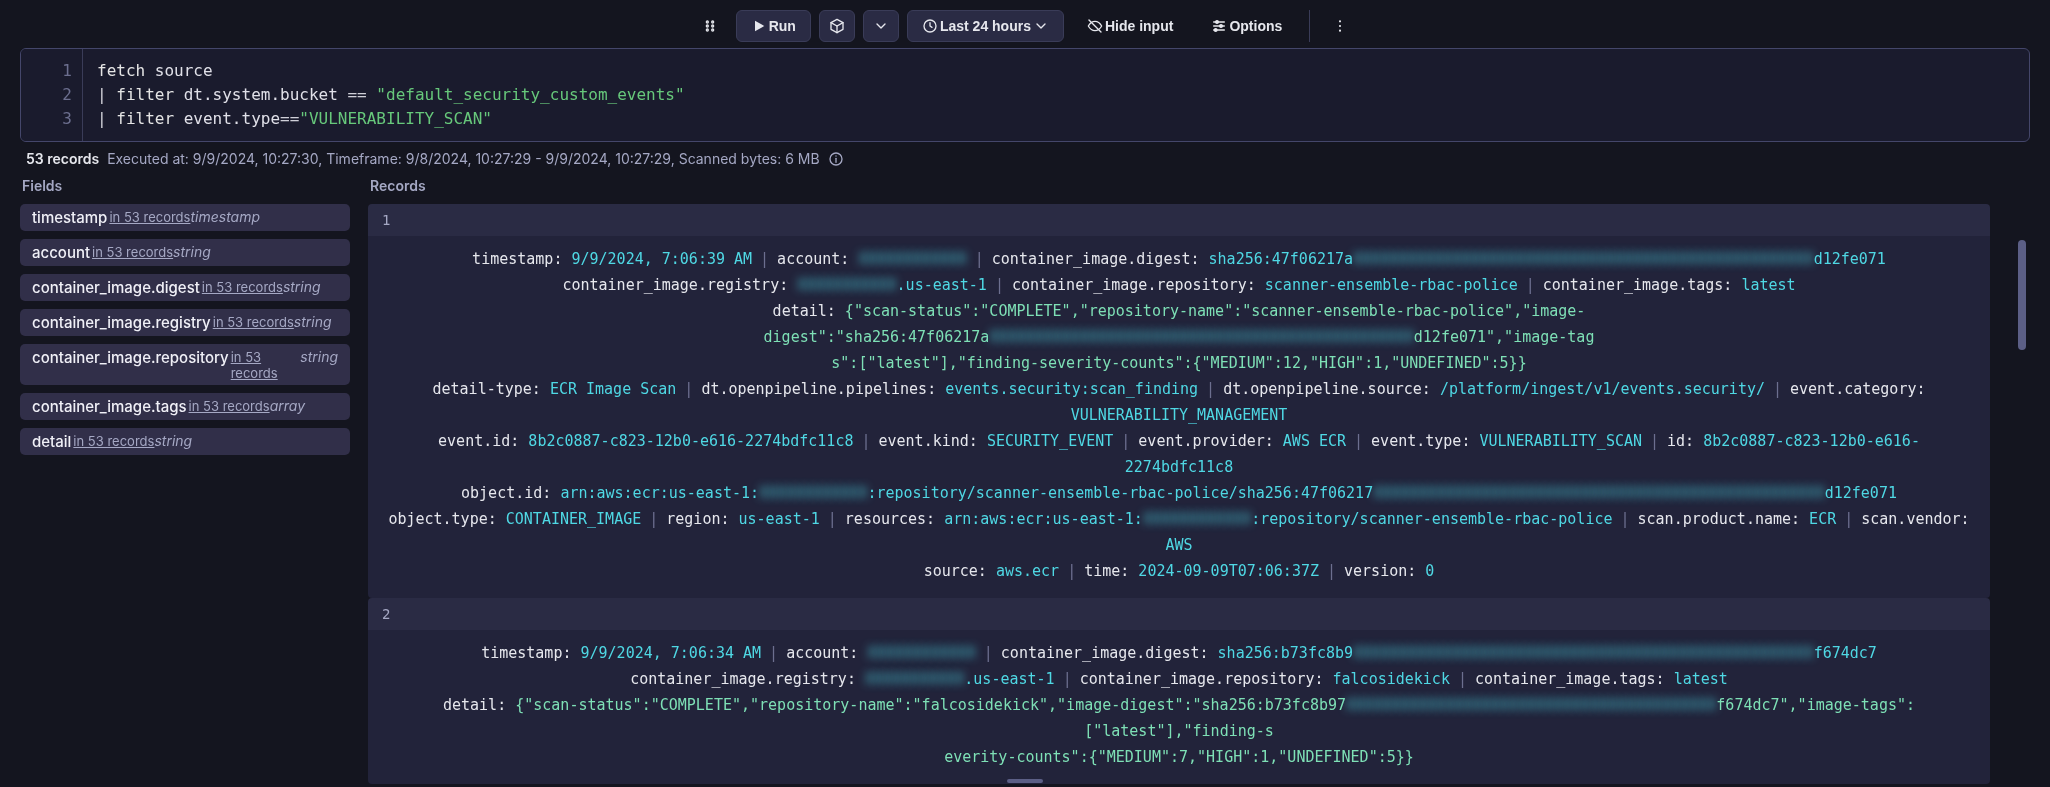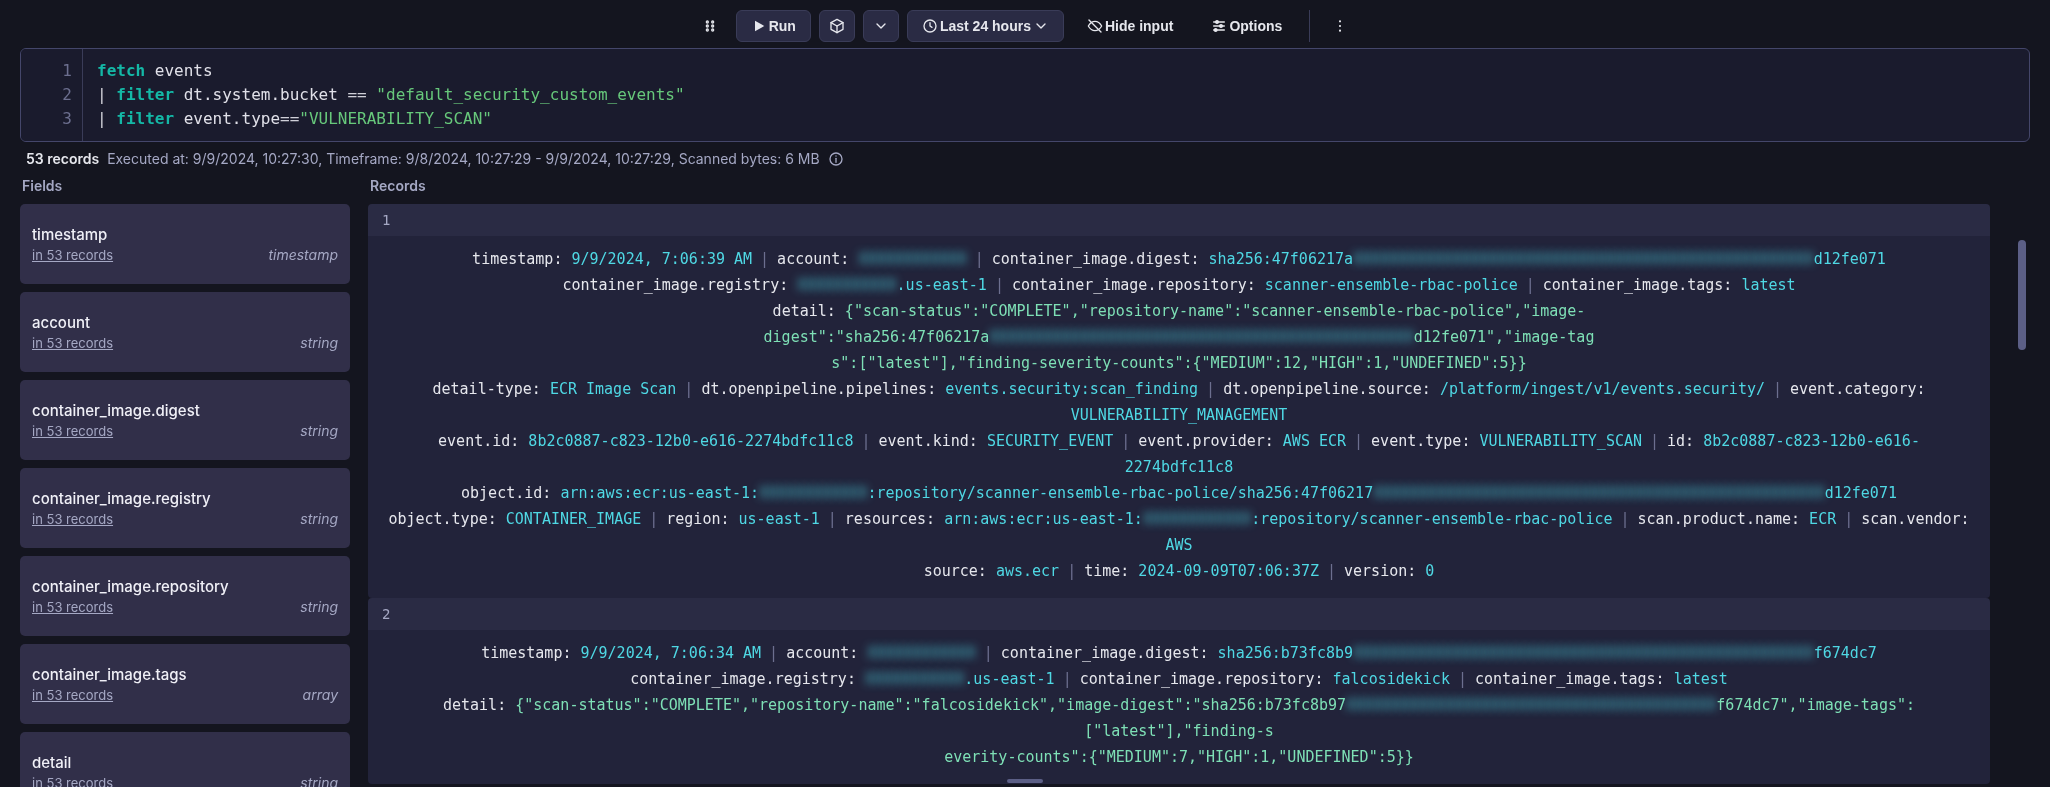--- a/index.html
+++ b/index.html
@@ -90,21 +90,21 @@
     background:#1a1b2d;
     border-right:1px solid var(--border);
     text-align:right;
     padding:10px 10px 10px 0;
     color:var(--text-fade);
   }
   .code{
     padding:10px 14px;
     white-space:pre;
   }
-  .tok-func{color:#14b8a6;font-weight:bold;}
+  .tok-func{color:#e5e5e5;}
   .tok-field{color:#e0e0e8;}
   .tok-op{color:#d0d0d8;}
   .tok-string{color:#67c87b;}
   .tok-pipe{color:#d0d0d8;}
   
   .status{
     display:flex;
     align-items:center;
     gap:8px;
     padding:8px 6px;
@@ -145,24 +145,24 @@
     background:transparent;
     border:none;
     outline:none;
     color:var(--text);
     font-size:15px;
     flex:1;
   }
   .field-card{
     background:var(--panel-4);
     border-radius:5px;
-    padding:21px 12px;
+    padding:4px 12px;
     margin-bottom:8px;
     display:flex;
-    flex-direction:column;
+    flex-direction:row;
     gap:2px;
   }
   .field-card .row1{display:flex;justify-content:space-between;align-items:baseline;}
   .field-name{font-size:15px;color:var(--white);font-weight:500;}
   .field-type{color:var(--text-dim);font-size:14px;font-style:italic;}
   .field-sub{color:var(--text-dim);font-size:13px;text-decoration:underline;}
   
   .record-head{
     background:var(--panel-3);
     border-radius:4px 4px 0 0;
@@ -300,21 +300,21 @@
   </button>
 </div>
 
 <div class="editor-wrap">
   <div class="editor">
     <div class="gutter">
       <div>1</div>
       <div>2</div>
       <div>3</div>
     </div>
-    <div class="code"><span class="tok-func">fetch</span><span class="tok-field"> events</span>
+    <div class="code"><span class="tok-func">fetch</span><span class="tok-field"> source</span>
 <span class="tok-pipe">| </span><span class="tok-func">filter</span><span class="tok-field"> dt.system.bucket </span><span class="tok-op">== </span><span class="tok-string">"default_security_custom_events"</span>
 <span class="tok-pipe">| </span><span class="tok-func">filter</span><span class="tok-field"> event.type</span><span class="tok-op">==</span><span class="tok-string">"VULNERABILITY_SCAN"</span></div>
   </div>
 </div>
 
 <div class="status">
   <span class="record-count">53 records</span>
   <span class="meta">Executed at: 9/9/2024, 10:27:30, Timeframe: 9/8/2024, 10:27:29 - 9/9/2024, 10:27:29, Scanned bytes: 6 MB</span>
   <span class="icon" style="color:var(--text-dim);">
     <svg viewBox="0 0 24 24">

